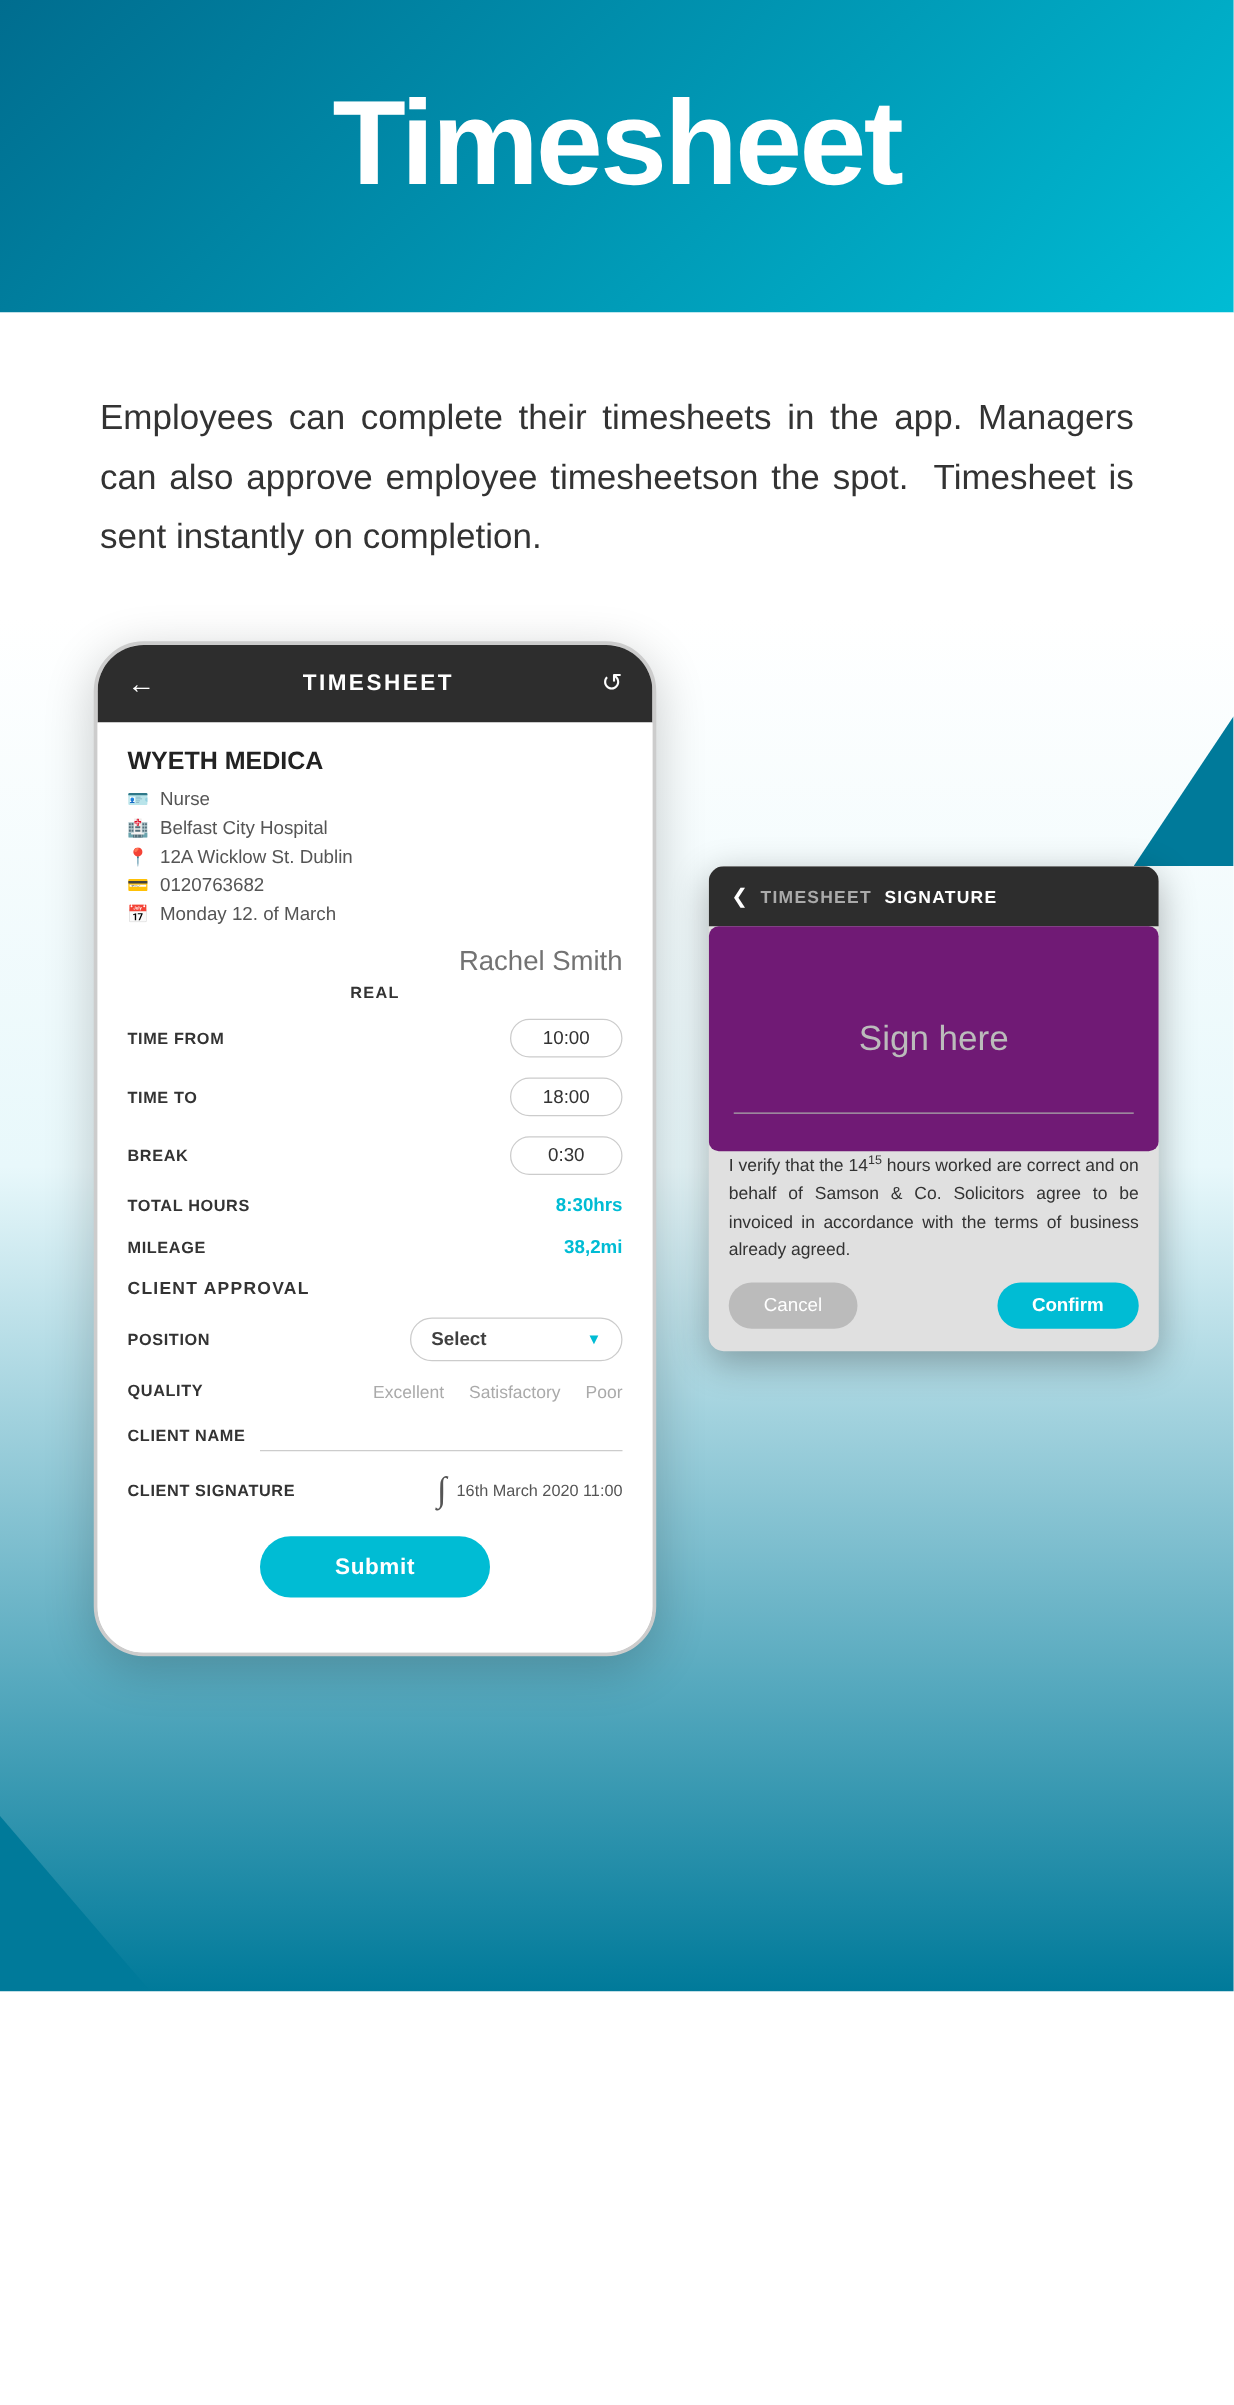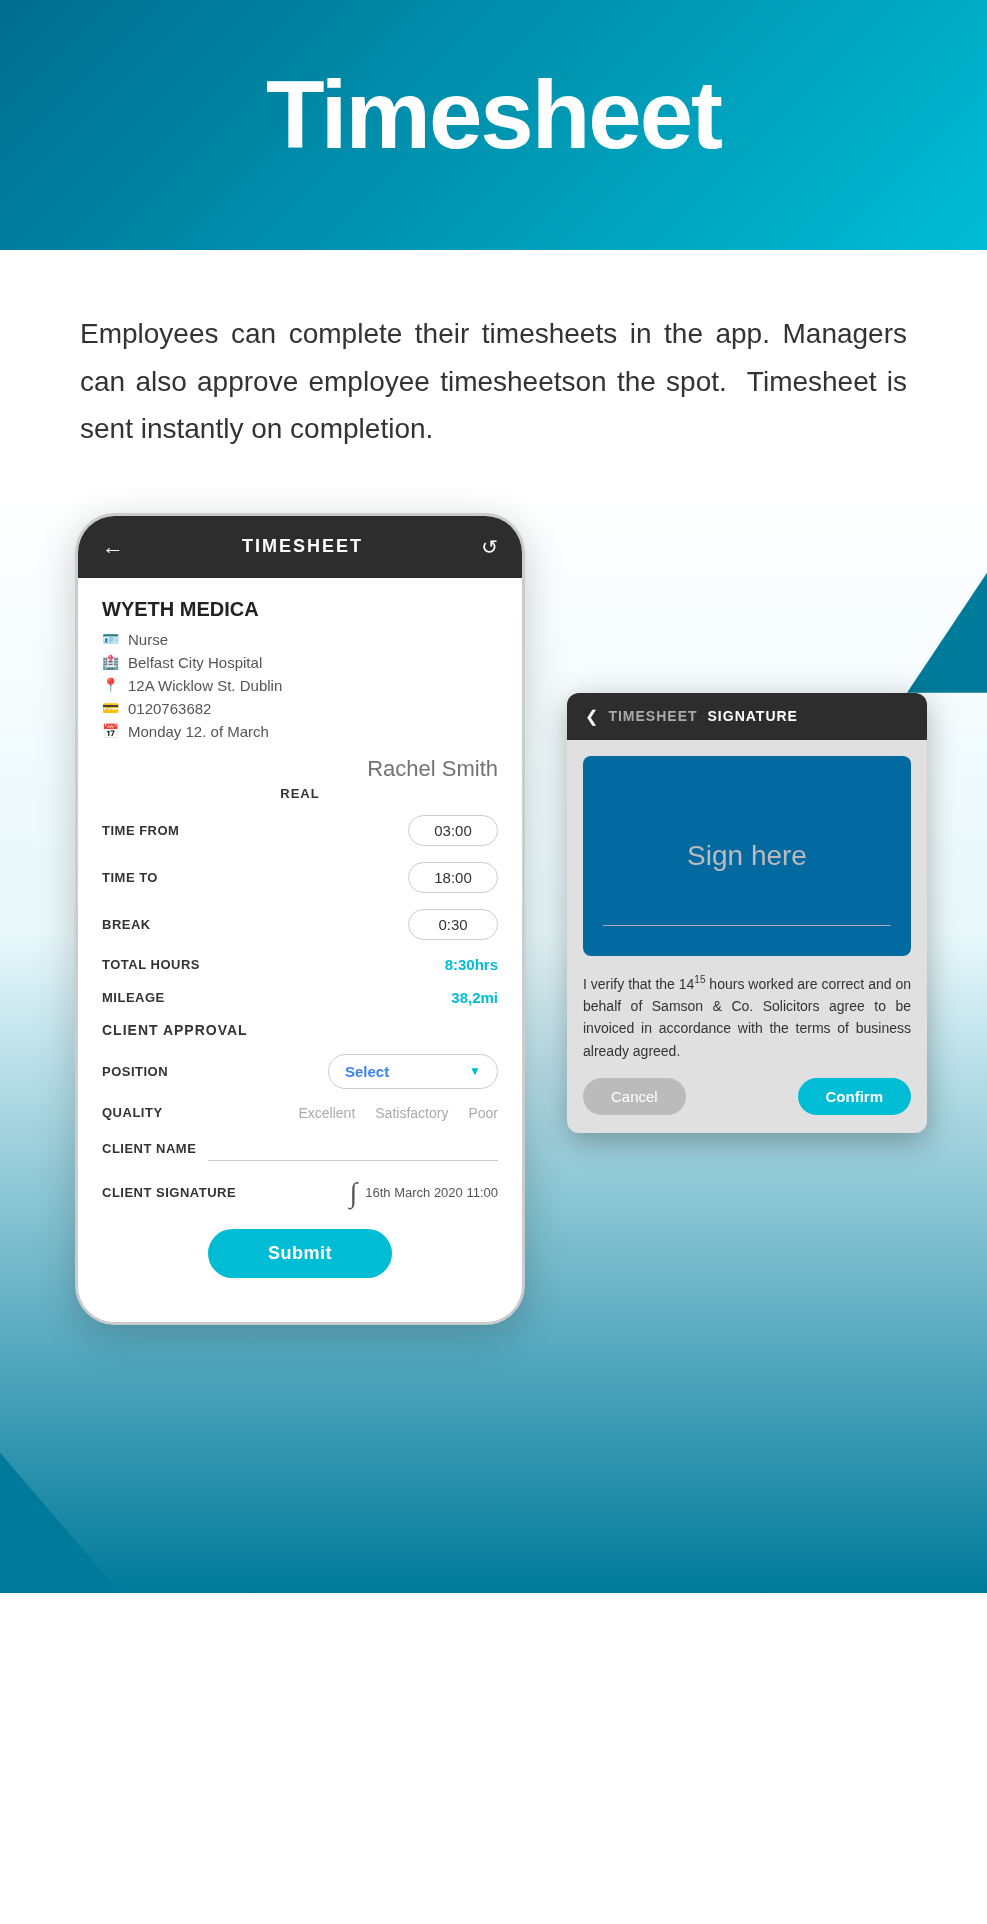--- a/index.html
+++ b/index.html
@@ -163,21 +163,21 @@
       display: flex;
       align-items: center;
       justify-content: space-between;
       border: 1.5px solid #ccc;
       border-radius: 20px;
       padding: 8px 16px;
       min-width: 170px;
       cursor: pointer;
     }
     .position-select-text {
-      color: #3b82f6;
+      color: #404040;
       font-size: 15px;
       font-weight: 600;
     }
     .position-select-arrow {
       color: #00bcd4;
       font-size: 12px;
     }
 
     .quality-row {
       display: flex;
@@ -262,24 +262,23 @@
       letter-spacing: 1px;
     }
     .sig-panel-title-active {
       color: #fff;
       font-size: 14px;
       font-weight: 700;
       letter-spacing: 1px;
     }
 
     .sig-draw-area {
-      background: #0369a1;
-      margin: 16px;
+      background: #701a75;
       border-radius: 8px;
-      height: 200px;
+      height: 180px;
       display: flex;
       align-items: center;
       justify-content: center;
       position: relative;
     }
     .sig-placeholder {
       font-size: 28px;
       color: #bbb;
       position: absolute;
     }
@@ -397,21 +396,21 @@
       <div class="info-row">
         <span class="info-icon">📅</span>
         <span>Monday 12. of March</span>
       </div>
 
       <div class="employee-name">Rachel Smith</div>
       <div class="real-label">REAL</div>
 
       <div class="field-row">
         <span class="field-label">TIME FROM</span>
-        <div class="field-value-box">03:00</div>
+        <div class="field-value-box">10:00</div>
       </div>
 
       <div class="field-row">
         <span class="field-label">TIME TO</span>
         <div class="field-value-box">18:00</div>
       </div>
 
       <div class="field-row">
         <span class="field-label">BREAK</span>
         <div class="field-value-box">0:30</div>

